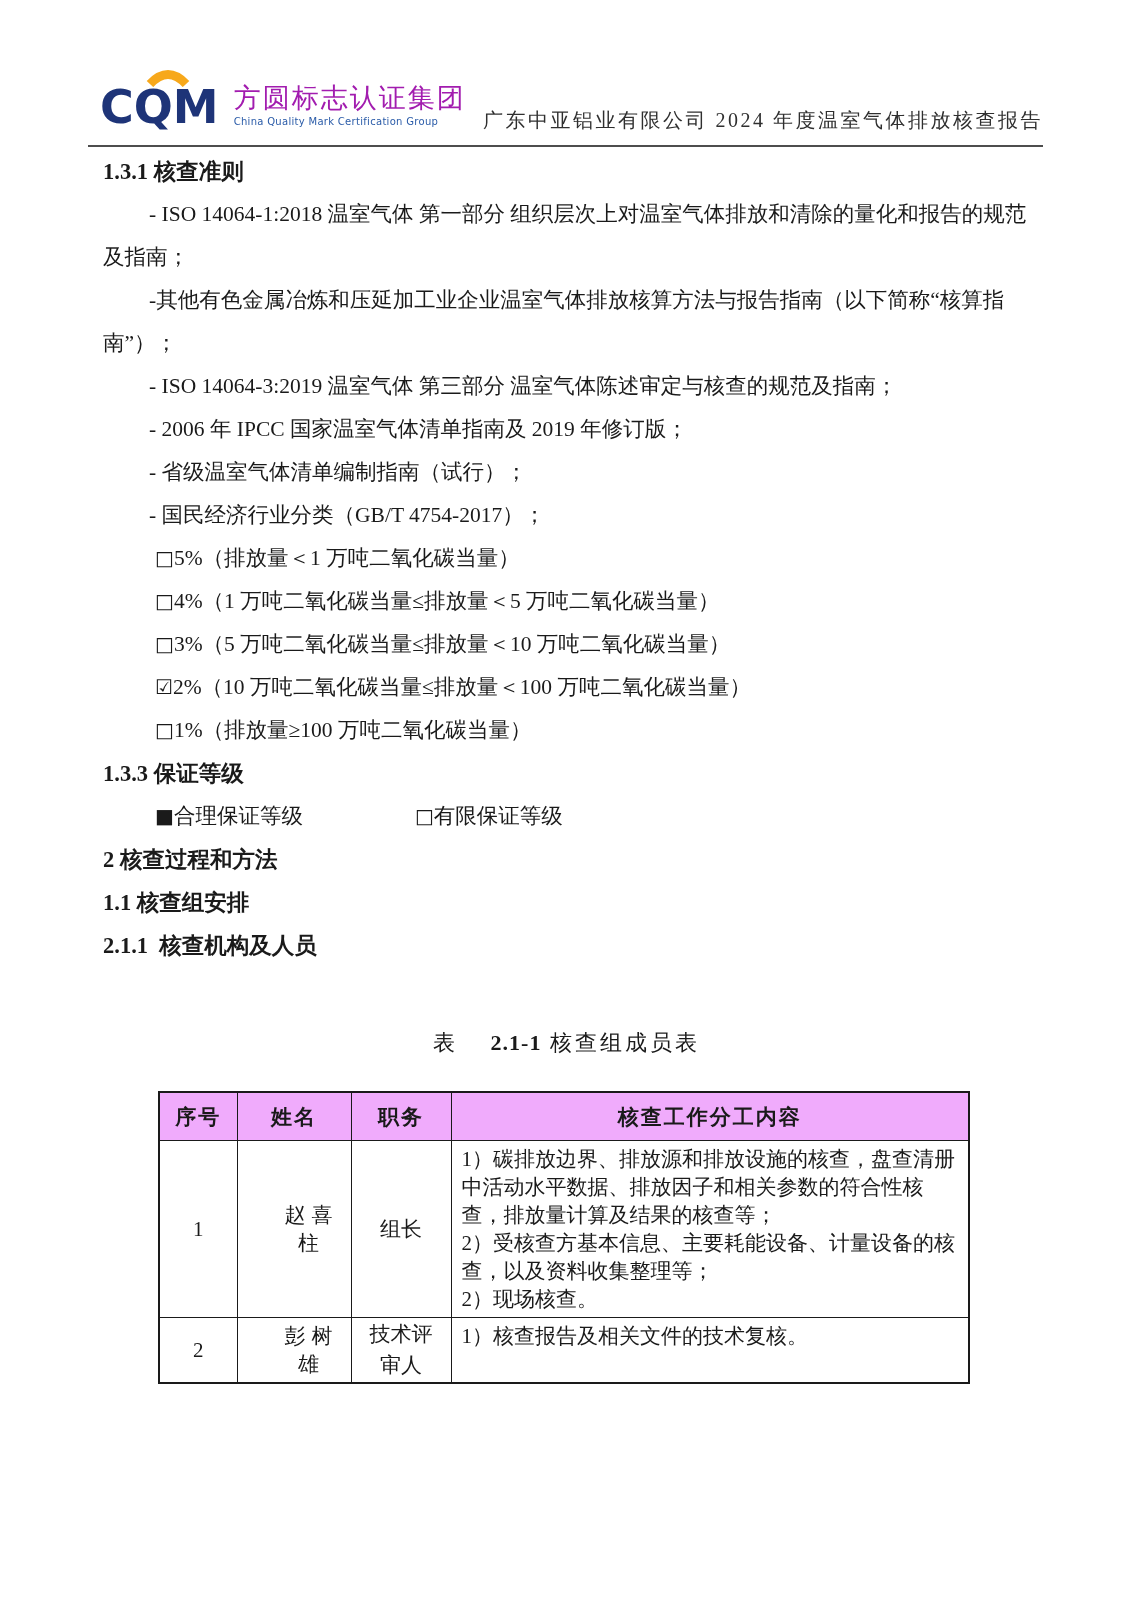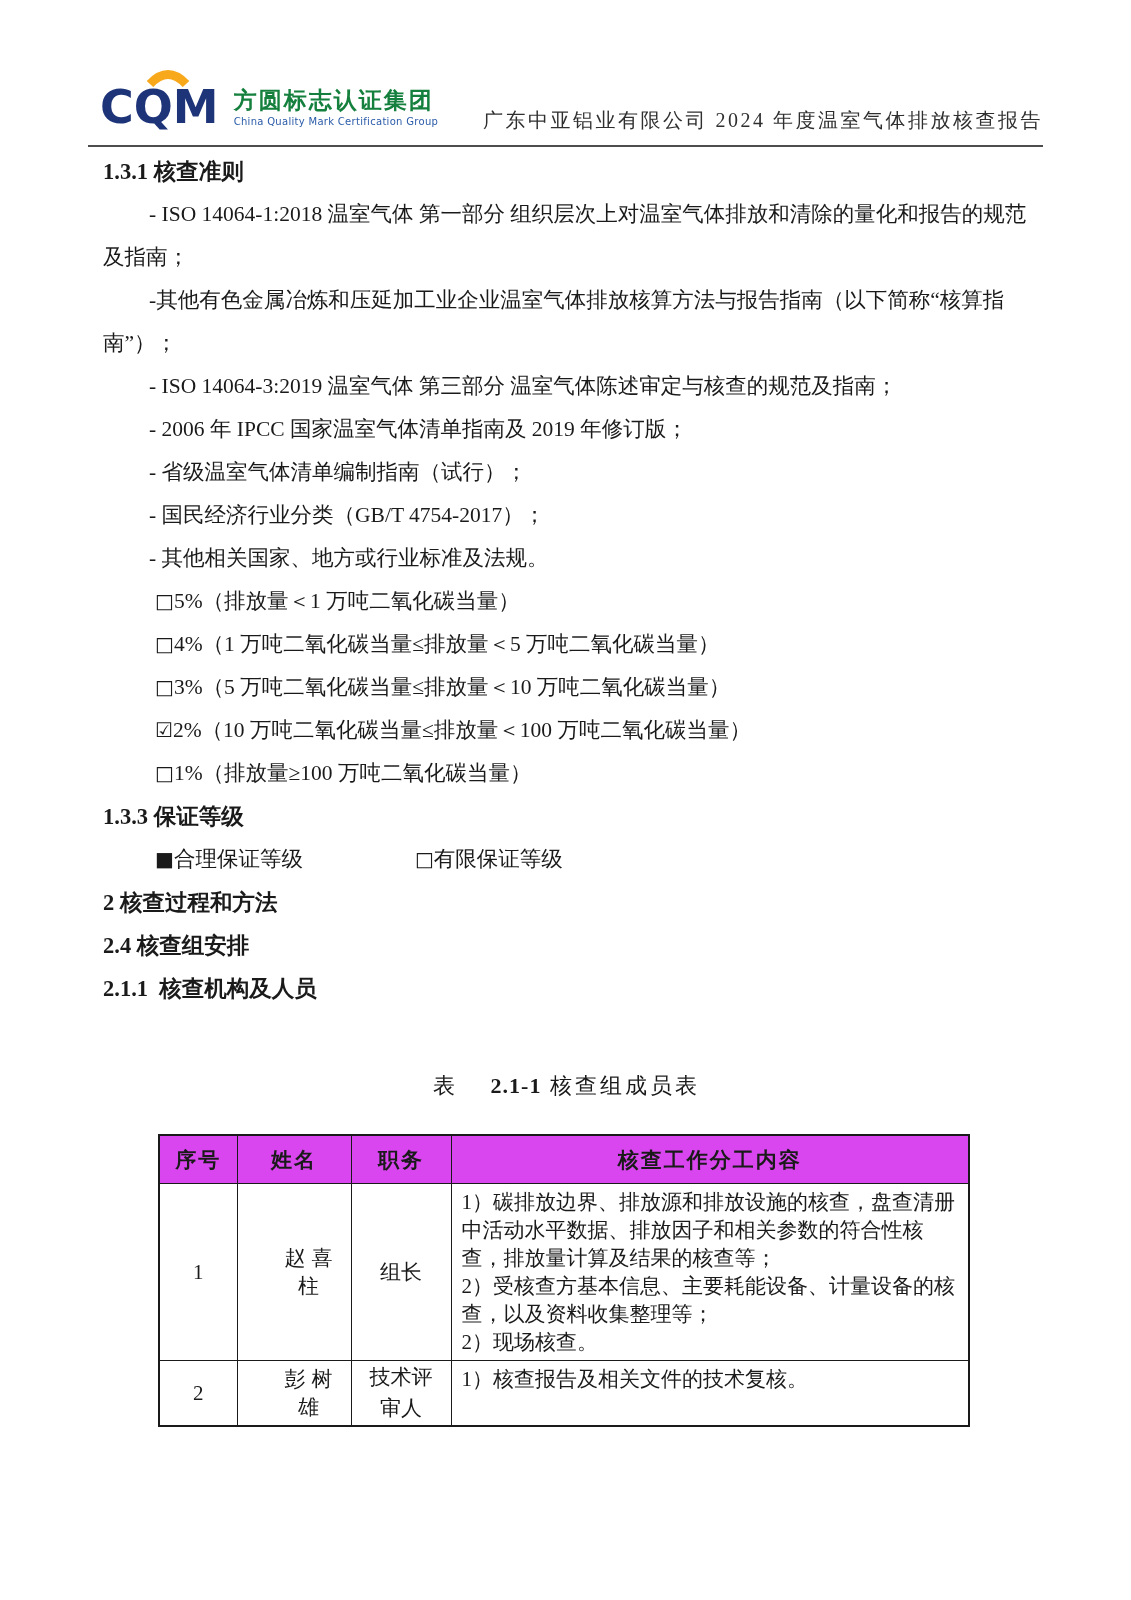--- a/index.html
+++ b/index.html
@@ -15,21 +15,21 @@
   .logo{position:absolute;left:100px;top:70px;display:flex;align-items:flex-end;gap:15px;}
   .cqm-block{position:relative;padding-top:14px;}
   .cqm-text{
     font-family:"DejaVu Sans","Liberation Sans",sans-serif;
     font-weight:bold;font-size:46px;line-height:1;color:#1e3478;letter-spacing:0px;
   }
   .cqm-arc{position:absolute;top:0px;left:44px;}
   .logo-text{padding-bottom:3px;}
   .logo-cn{
     font-family:"DejaVu Sans","Liberation Sans",sans-serif;
-    font-weight:bold;font-size:23px;line-height:1.1;color:#15803d;letter-spacing:2px;
+    font-weight:normal;font-size:27px;line-height:1.1;color:#a21caf;letter-spacing:2px;
   }
   .logo-en{
     font-family:"DejaVu Sans","Liberation Sans",sans-serif;
     font-size:10px;color:#2a5ba8;margin-top:3px;white-space:nowrap;letter-spacing:0.3px;
   }
   .doc-title{
     position:absolute;right:88px;top:107px;
     font-size:20px;letter-spacing:2.5px;color:#2f2f2f;white-space:nowrap;
   }
   .header-rule{position:absolute;left:88px;top:145px;width:955px;height:2px;background:#4d4d4d;}
@@ -43,21 +43,21 @@
   .assur-second{margin-left:112px;}
   
   .tbl-caption{margin:54px 0 0 0;font-size:22px;line-height:43px;text-align:center;letter-spacing:3px;}
   .tbl-caption .cap-num{font-weight:bold;font-family:"Liberation Serif","DejaVu Serif",serif;letter-spacing:1px;margin-left:24px;}
   table.members{
     border-collapse:collapse;margin:27px 0 0 55px;width:810px;
     border:2px solid #1a1a1a;table-layout:fixed;
   }
   table.members th,table.members td{border:1.5px solid #1a1a1a;font-size:21px;}
   table.members th{
-    height:45px;background:#d946ef;font-weight:bold;letter-spacing:2px;text-align:center;
+    height:45px;background:#f0abfc;font-weight:bold;letter-spacing:2px;text-align:center;
   }
   td.c-center{text-align:center;vertical-align:middle;}
   td.c-duties{vertical-align:top;padding:4px 10px 4px 10px;}
   .duty{line-height:28px;}
   .name-cell{letter-spacing:6px;padding-left:36px;}
   .role-span{display:inline-block;max-width:68px;line-height:31px;}
   
   .page-num{position:absolute;left:0;top:1472px;width:100%;text-align:center;font-size:20px;color:#1a1a1a;}
 </style>
 </head>
@@ -84,35 +84,34 @@
   <div class="content">
 
     <p class="p h">1.3.1 核查准则</p>
 
     <p class="p crit">- ISO 14064-1:2018 温室气体 第一部分 组织层次上对温室气体排放和清除的量化和报告的规范及指南；</p>
     <p class="p crit">-其他有色金属冶炼和压延加工业企业温室气体排放核算方法与报告指南（以下简称“核算指南”）；</p>
     <p class="p crit">- ISO 14064-3:2019 温室气体 第三部分 温室气体陈述审定与核查的规范及指南；</p>
     <p class="p crit">- 2006 年 IPCC 国家温室气体清单指南及 2019 年修订版；</p>
     <p class="p crit">- 省级温室气体清单编制指南（试行）；</p>
     <p class="p crit">- 国民经济行业分类（GB/T 4754-2017）；</p>
-    <p class="p crit">- 其他相关国家、地方或行业标准及法规。</p>
 
 
     <p class="p check-line"><span class="box-glyph">□</span><span>5%（排放量＜1 万吨二氧化碳当量）</span></p>
     <p class="p check-line"><span class="box-glyph">□</span><span>4%（1 万吨二氧化碳当量≤排放量＜5 万吨二氧化碳当量）</span></p>
     <p class="p check-line"><span class="box-glyph">□</span><span>3%（5 万吨二氧化碳当量≤排放量＜10 万吨二氧化碳当量）</span></p>
     <p class="p check-line"><span class="box-glyph">☑</span><span>2%（10 万吨二氧化碳当量≤排放量＜100 万吨二氧化碳当量）</span></p>
     <p class="p check-line"><span class="box-glyph">□</span><span>1%（排放量≥100 万吨二氧化碳当量）</span></p>
 
     <p class="p h">1.3.3 保证等级</p>
 
     <p class="p check-line"><span><span class="box-glyph">■</span><span>合理保证等级</span></span><span class="assur-second"><span class="box-glyph">□</span><span>有限保证等级</span></span></p>
 
     <p class="p h">2 核查过程和方法</p>
-    <p class="p h">2.4 核查组安排</p>
+    <p class="p h">1.1 核查组安排</p>
     <p class="p h">2.1.1  核查机构及人员</p>
 
     <p class="tbl-caption"><span>表 </span><span class="cap-num">2.1-1</span><span> 核查组成员表</span></p>
 
     <table class="members">
       <colgroup>
           <col style="width:78px">
           <col style="width:114px">
           <col style="width:100px">
           <col style="width:518px">

